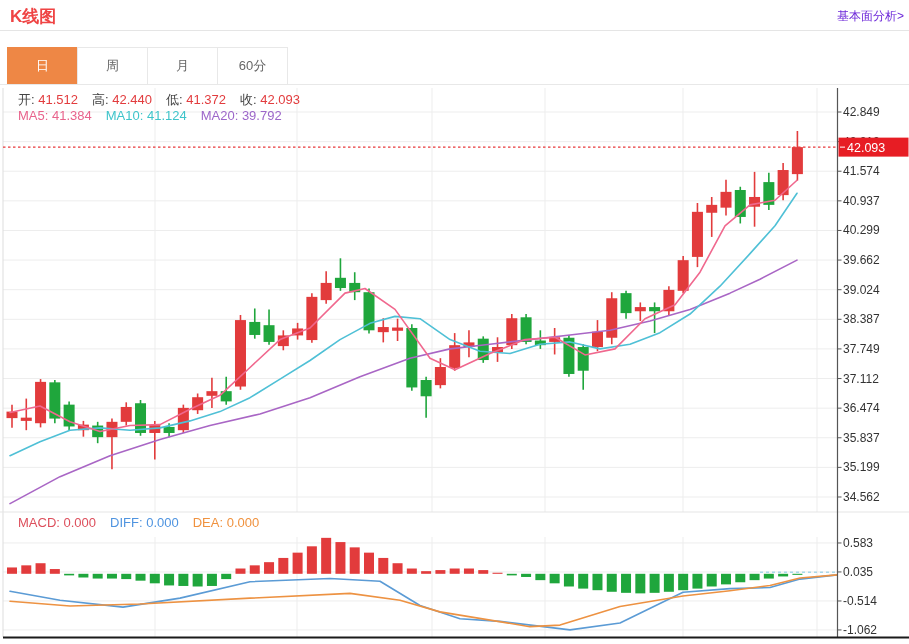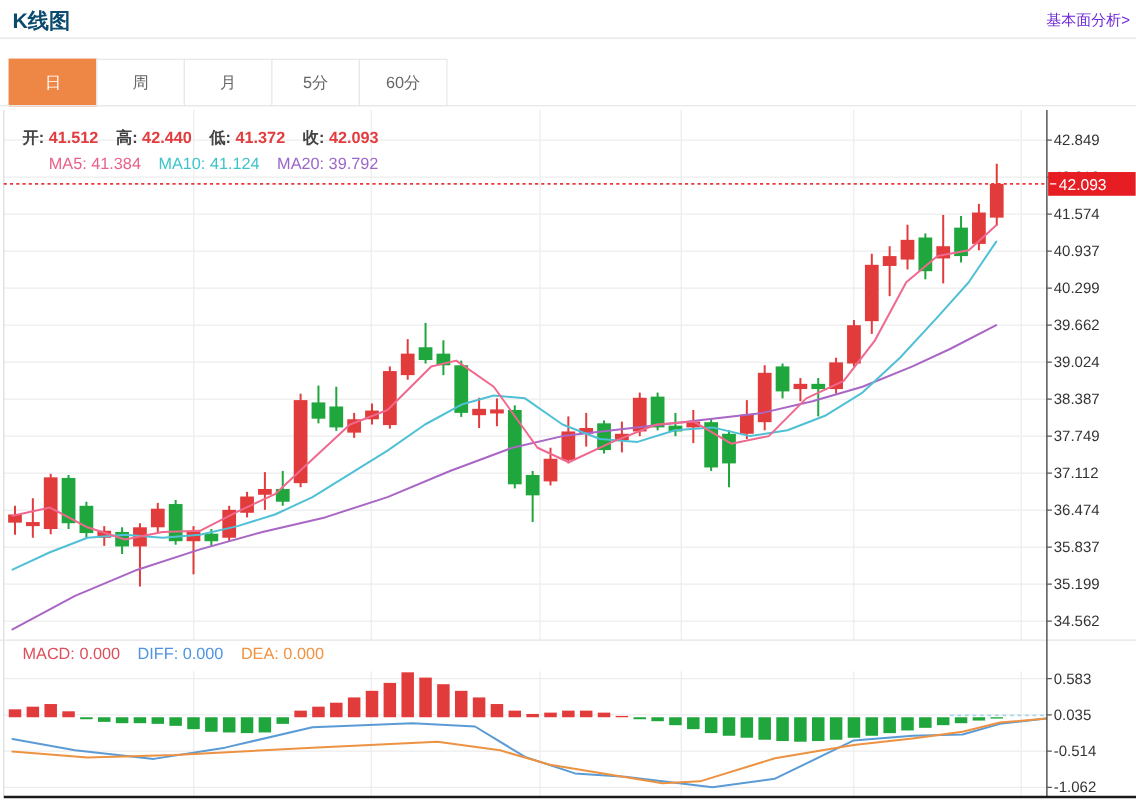--- a/index.html
+++ b/index.html
@@ -1,29 +1,29 @@
 <!DOCTYPE html>
 <html><head>
 <meta charset="utf-8">
 <style>
   html,body{margin:0;padding:0;background:#fff;}
   #app{position:relative;width:909px;height:644px;background:#fff;overflow:hidden;
        font-family:"Liberation Sans","DejaVu Sans",sans-serif;}
   #chart-svg{position:absolute;left:0;top:0;width:909px;height:644px;}
-  .page-title{position:absolute;left:10px;top:5px;font-size:17px;font-weight:bold;color:#0c4a6e;}
+  .page-title{position:absolute;left:10px;top:5px;font-size:17px;font-weight:bold;color:#ef4444;}
   .header-link{position:absolute;right:5px;top:8px;font-size:12px;color:#6d28d9;cursor:pointer;text-decoration:none;}
   .header-divider{position:absolute;left:0;top:30px;width:909px;border-top:1px solid #e5e5e5;}
   .tabbar{position:absolute;left:8px;top:47px;display:flex;}
   .tabbar-underline{position:absolute;left:0;top:84px;width:909px;border-top:1px solid #e8e8e8;}
   .tab{width:69px;height:36px;line-height:36px;text-align:center;font-size:13px;color:#666;
        background:#fff;border:1px solid #e8e8e8;margin-left:-1px;cursor:pointer;}
   .tab.selected{background:#ee8745;border-color:#ee8745;color:#fff;}
   .legend-row{position:absolute;left:18px;white-space:nowrap;font-size:13px;}
-  #ohlc-row{top:101px;font-weight:bold;}
-  #ma-row{top:123px;margin-left:21px;}
+  #ohlc-row{top:91px;}
+  #ma-row{top:108px;}
   #macd-row{top:515px;}
   .legend-item{margin-right:14px;}
   .ohlc-label{color:#444;}
   .ohlc-value{color:#e23c3e;}
 </style>
 </head>
 <body>
 
 <div id="app">
   <svg id="chart-svg" viewBox="0 0 909 644">
@@ -278,21 +278,20 @@
     </svg>
 
   <div class="page-title">K线图</div>
   <a class="header-link">基本面分析&gt;</a>
   <div class="header-divider"></div>
 
   <div class="tabbar" id="tabbar">
       <div class="tab selected">日</div>
       <div class="tab">周</div>
       <div class="tab">月</div>
-      <div class="tab">5分</div>
       <div class="tab">60分</div>
     </div>
   <div class="tabbar-underline"></div>
 
   <div class="legend-row" id="ohlc-row"><span class="legend-item"><span class="ohlc-label">开: </span><span class="ohlc-value">41.512</span></span><span class="legend-item"><span class="ohlc-label">高: </span><span class="ohlc-value">42.440</span></span><span class="legend-item"><span class="ohlc-label">低: </span><span class="ohlc-value">41.372</span></span><span class="legend-item"><span class="ohlc-label">收: </span><span class="ohlc-value">42.093</span></span></div>
   <div class="legend-row" id="ma-row"><span class="legend-item"><span style="color: rgb(232, 99, 140);">MA5: </span><span style="color: rgb(232, 99, 140);">41.384</span></span><span class="legend-item"><span style="color: rgb(62, 196, 202);">MA10: </span><span style="color: rgb(62, 196, 202);">41.124</span></span><span class="legend-item"><span style="color: rgb(156, 102, 201);">MA20: </span><span style="color: rgb(156, 102, 201);">39.792</span></span></div>
   <div class="legend-row" id="macd-row"><span class="legend-item"><span style="color: rgb(221, 79, 92);">MACD: </span><span style="color: rgb(221, 79, 92);">0.000</span></span><span class="legend-item"><span style="color: rgb(79, 148, 224);">DIFF: </span><span style="color: rgb(79, 148, 224);">0.000</span></span><span class="legend-item"><span style="color: rgb(240, 146, 63);">DEA: </span><span style="color: rgb(240, 146, 63);">0.000</span></span></div>
 </div>
 
 </body></html>

